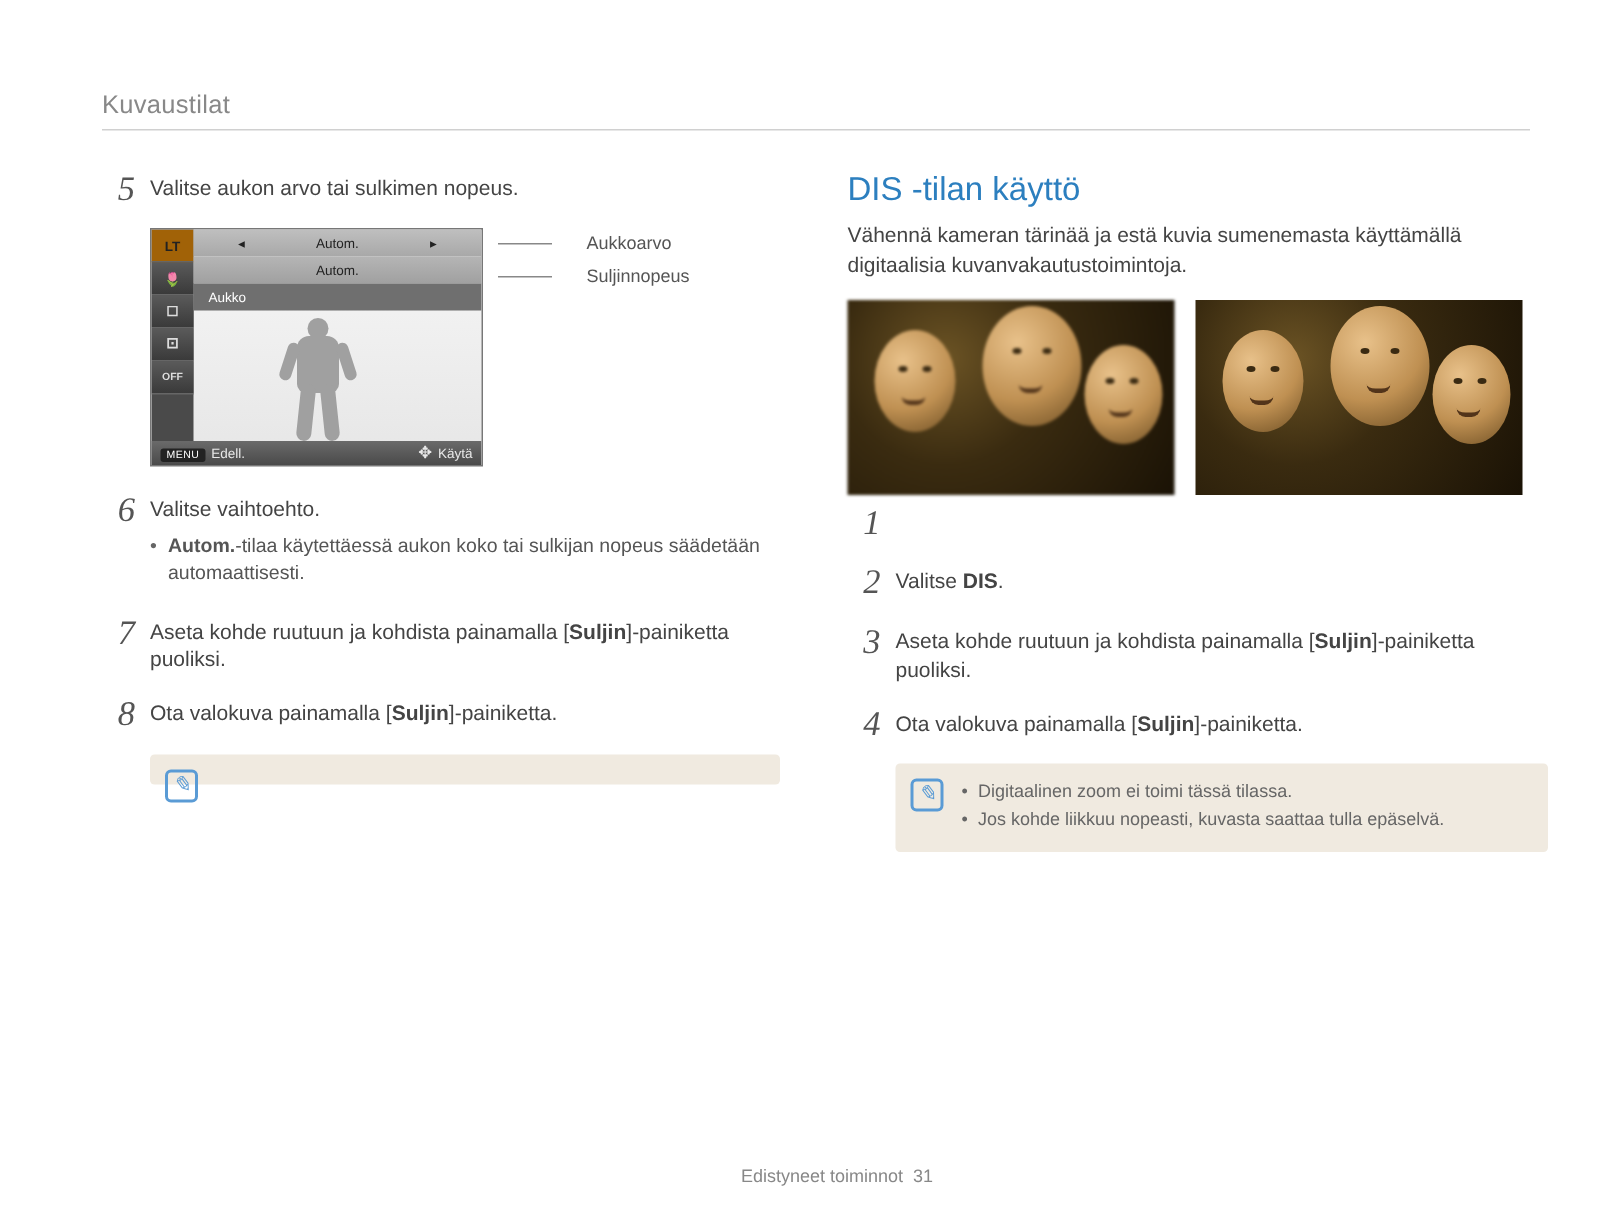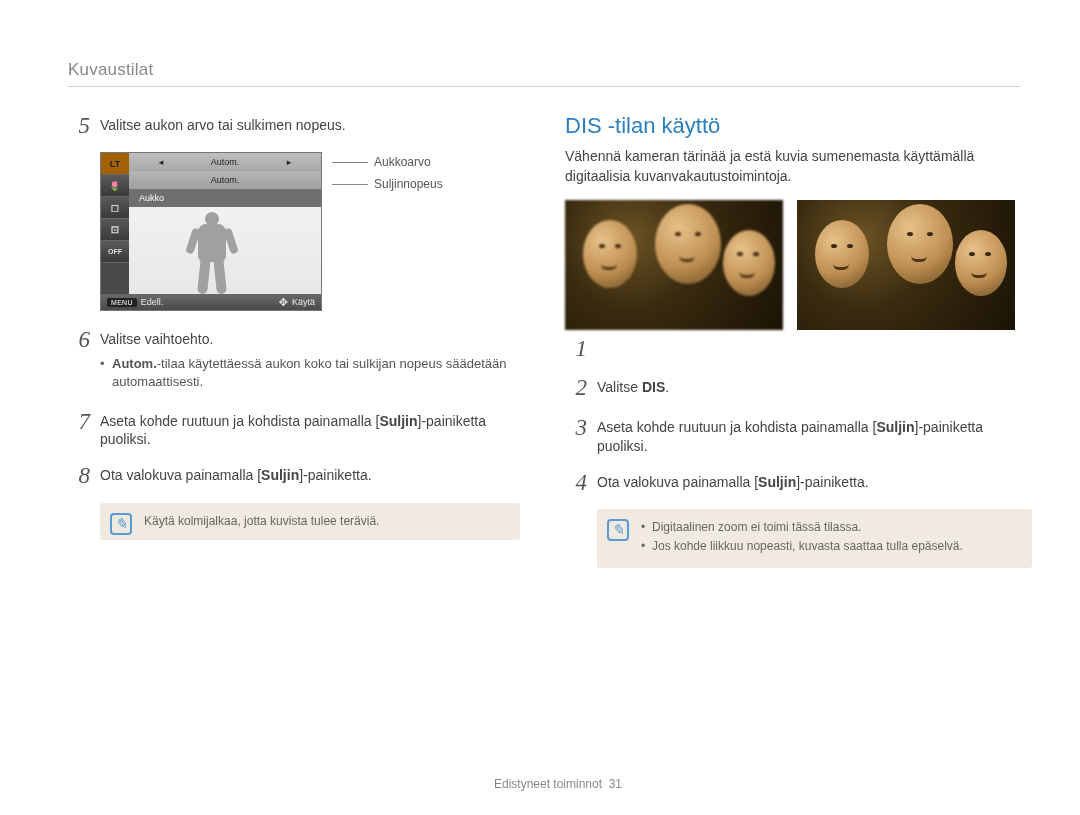--- a/index.html
+++ b/index.html
@@ -294,21 +294,21 @@
     display: flex;
     flex-direction: column;
     gap: 4px;
     font-size: 12px;
     color: #555;
     padding-top: 1px;
   }
   .lcd-legend .row {
     display: flex;
     align-items: center;
-    gap: 6px;
+    gap: 23px;
     height: 18px;
   }
   .lcd-legend .line {
     width: 36px;
     height: 0;
     border-top: 1px solid #888;
   }
 
   
   .dis-imgs {
@@ -445,21 +445,20 @@
 
       <div class="step">
         <div class="step-num">8</div>
         <div class="step-body">
           <span>Ota valokuva painamalla [</span><span class="bold">Suljin</span><span>]-painiketta.</span>
         </div>
       </div>
 
       <div class="note-box">
         <div class="note-icon">✎</div>
-        <div class="note-text">Käytä kolmijalkaa, jotta kuvista tulee teräviä.</div>
       </div>
 
     </div>
 
     <div class="col">
 
       <h2 class="heading-dis">DIS -tilan käyttö</h2>
       <p class="intro-p">Vähennä kameran tärinää ja estä kuvia sumenemasta käyttämällä digitaalisia kuvanvakautustoimintoja.</p>
 
       <div class="dis-imgs">

